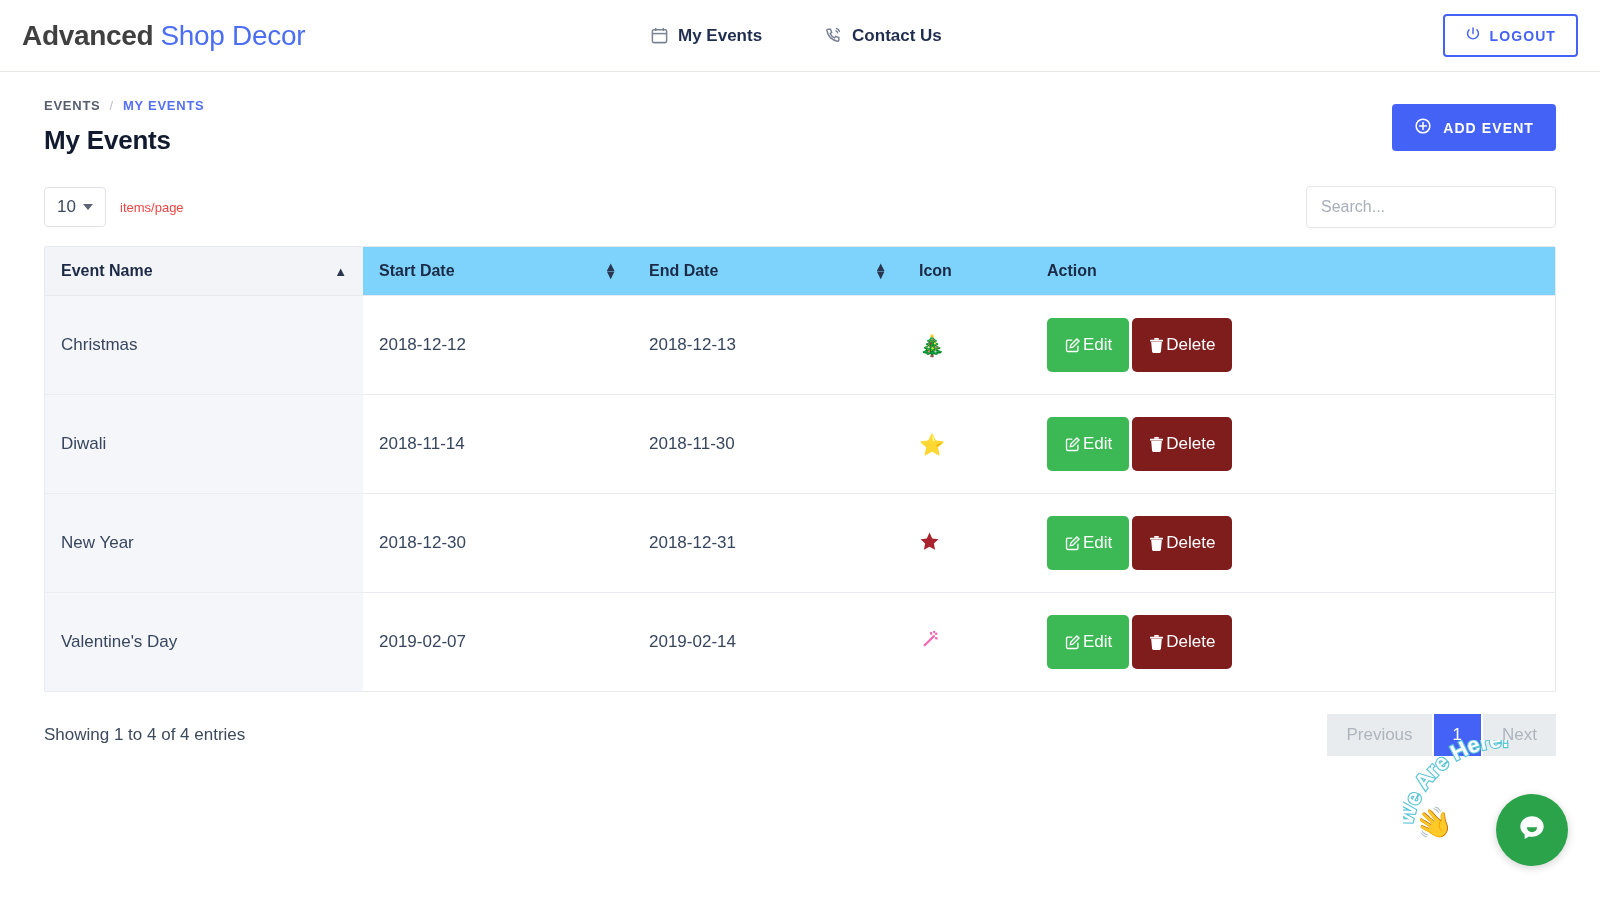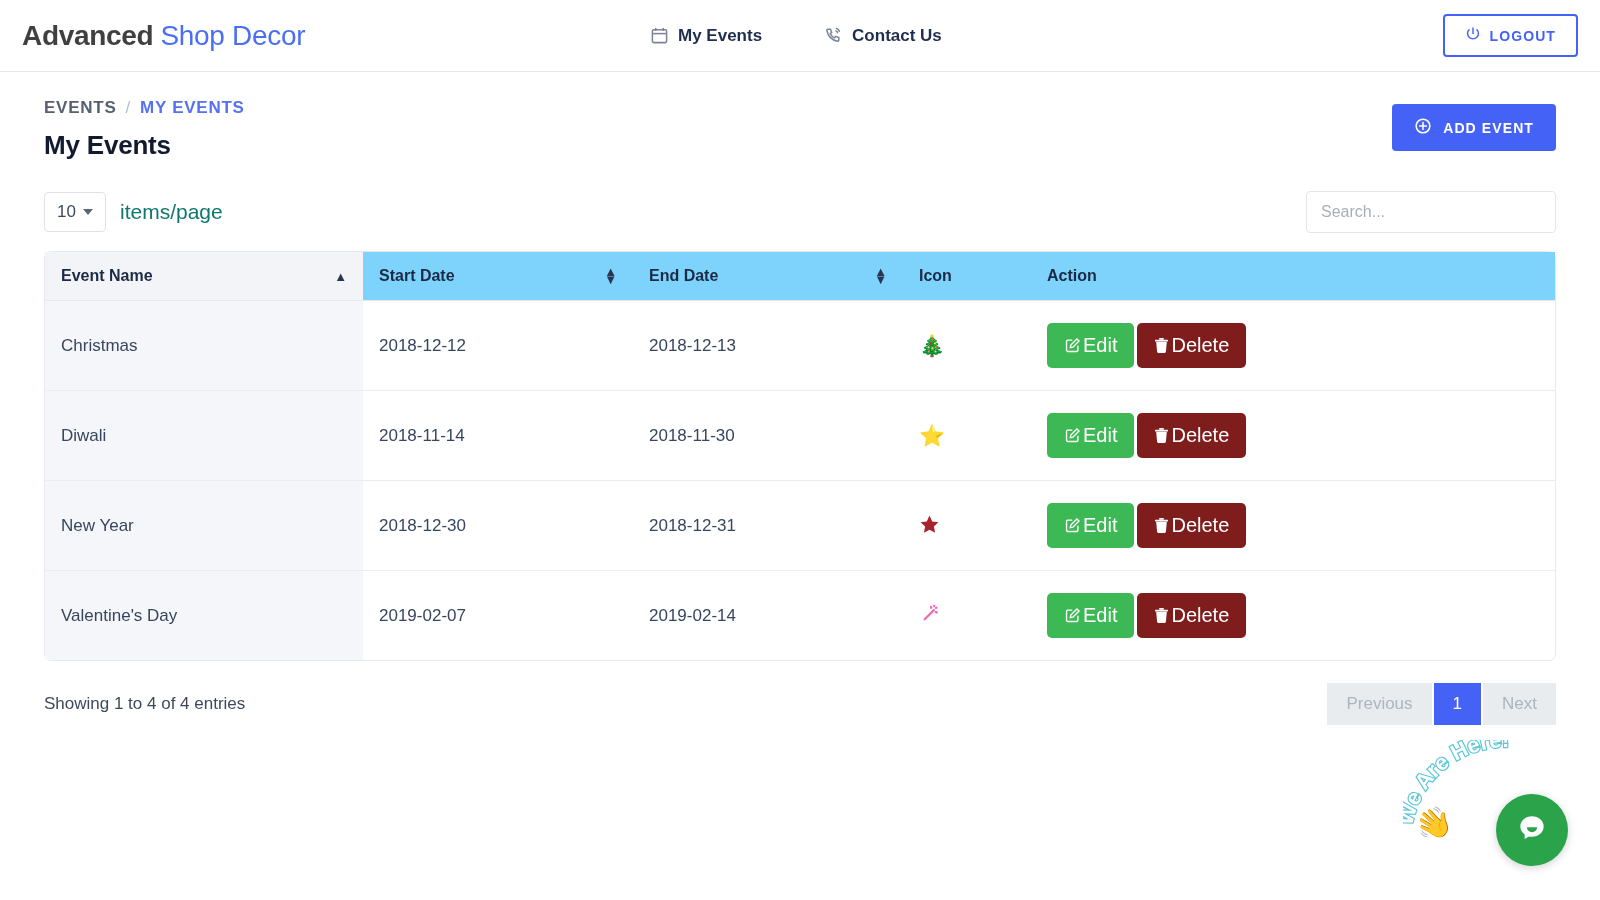--- a/index.html
+++ b/index.html
@@ -63,21 +63,21 @@
     cursor: pointer;
     font-family: "Liberation Sans", sans-serif;
   }
 
   
   .page { padding: 26px 44px 0 44px; position: relative; }
 
   .crumbrow { display: flex; align-items: flex-start; justify-content: space-between; }
 
   .breadcrumb {
-    font-size: 17px;
+    font-size: 13px;
     font-weight: bold;
     letter-spacing: 0.75px;
     color: #57606f;
     display: flex;
     gap: 9px;
     align-items: center;
   }
   .breadcrumb .sep { color: #b9bfca; font-weight: normal; }
   .breadcrumb .cur { color: #5570f1; }
 
@@ -126,36 +126,36 @@
     gap: 7px;
     cursor: pointer;
     min-width: 62px;
   }
   .caret-dn {
     width: 0; height: 0;
     border-left: 5px solid transparent;
     border-right: 5px solid transparent;
     border-top: 6px solid #5a6575;
   }
-  .perpage-label { font-size: 21px; color: #0f766e; }
+  .perpage-label { font-size: 13px; color: #ef4444; }
 
   .search-input {
     width: 250px;
     border: 1px solid #e2e6ec;
     border-radius: 4px;
     padding: 11px 14px;
     font-size: 16px;
     color: #3d4a5c;
     font-family: "Liberation Sans", sans-serif;
     outline: none;
   }
   .search-input::placeholder { color: #a8aeb9; }
 
   
-  .tablewrap { margin-top: 18px; border: 1px solid #e6e9ee; border-radius: 7px; }
+  .tablewrap { margin-top: 18px; border: 1px solid #e6e9ee; border-radius: 2px; }
   table { width: 100%; border-collapse: collapse; table-layout: fixed; }
   thead th {
     text-align: left;
     font-size: 16px;
     font-weight: bold;
     color: #1c2a45;
     padding: 15px 16px;
     border-bottom: 1px solid #e6e9ee;
     background: #7dd3fc;
     vertical-align: middle;
@@ -177,22 +177,22 @@
   td.icon-cell { font-size: 21px; line-height: 1; }
 
   .btn-group { display: flex; gap: 3px; }
   .btn-edit, .btn-del {
     display: inline-flex;
     align-items: center;
     gap: 2px;
     border: none;
     border-radius: 5px;
     color: #fff;
-    font-size: 20px;
-    padding: 11px 17px;
+    font-size: 17px;
+    padding: 17px 17px;
     cursor: pointer;
     font-family: "Liberation Sans", sans-serif;
   }
   .btn-edit { background: #3cb854; }
   .btn-del  { background: #7f1d1d; }
   .btn-edit svg, .btn-del svg { display: block; }
 
   
   .footer {
     margin-top: 22px;

